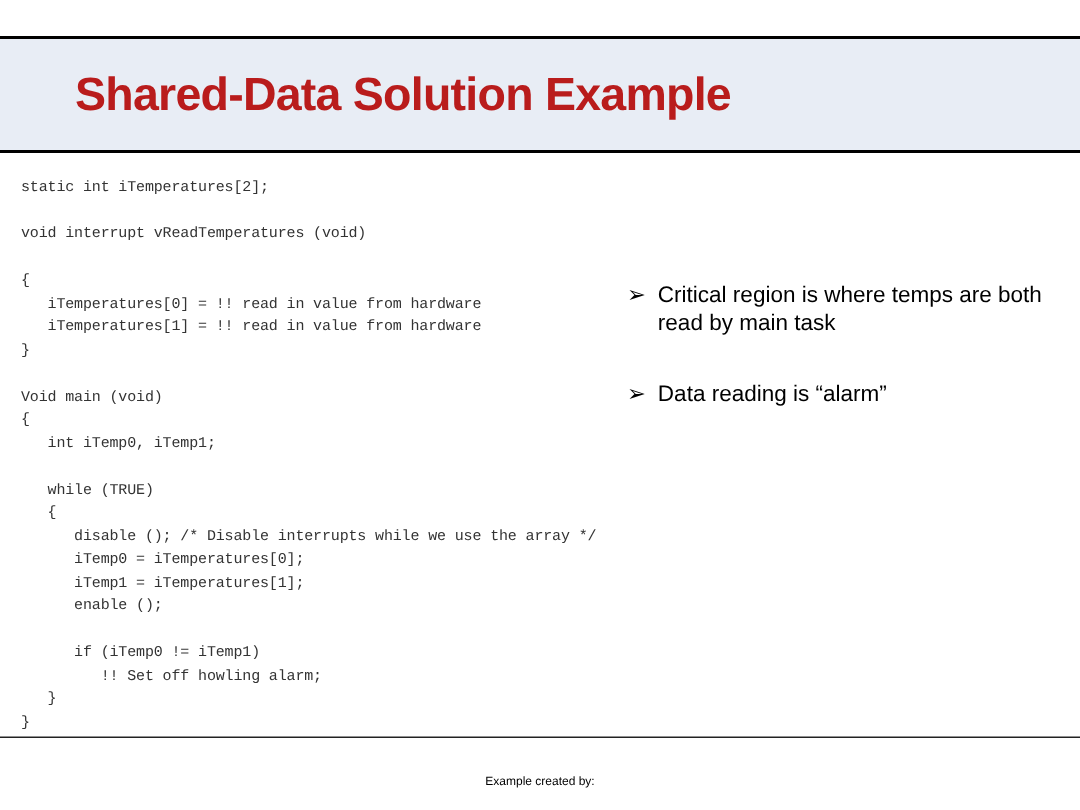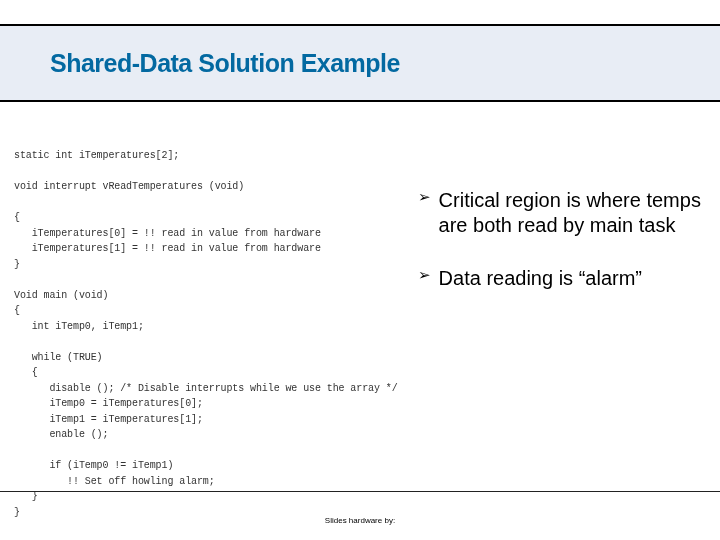--- a/index.html
+++ b/index.html
@@ -18,64 +18,63 @@
     width: 100%;
     height: 78px;
     background: #e8edf5;
     border-top: 2px solid #000;
     border-bottom: 2px solid #000;
     display: flex;
     align-items: center;
     padding-left: 50px;
   }
   .title {
-    font-size: 25px;
+    font-size: 31px;
     font-weight: bold;
-    color: #0369a1;
+    color: #b91c1c;
     letter-spacing: -0.5px;
   }
   .content {
     position: absolute;
     top: 108px;
     left: 0;
     width: 100%;
     bottom: 52px;
   }
   .code-block {
     position: absolute;
     top: 10px;
     left: 14px;
     font-family: "Courier New", Courier, monospace;
     color: #333;
     font-size: 10px;
     line-height: 1.55;
     white-space: pre;
     letter-spacing: -0.1px;
-    margin-top: 30px;
   }
   .bullets {
     position: absolute;
     top: 80px;
     left: 418px;
     width: 285px;
   }
   .bullet {
     display: flex;
     margin-bottom: 28px;
   }
   .bullet .arrow {
     font-family: Arial, sans-serif;
     font-size: 15px;
     line-height: 1.25;
     color: #000;
     margin-right: 8px;
     flex-shrink: 0;
   }
   .bullet .txt {
-    font-size: 20px;
+    font-size: 15px;
     line-height: 1.25;
     color: #000;
   }
   .footer-rule {
     position: absolute;
     bottom: 48px;
     left: 0;
     width: 100%;
     height: 1px;
     background: #222;
@@ -134,14 +133,14 @@
       <span class="arrow">➢</span>
       <span class="txt">Data reading is “alarm”</span>
     </div>
   </div>
 
 </div>
 
 <div class="footer-rule"></div>
 
 <div class="footer">
-  <div>Slides hardware by:</div>
+  <div>Example created by:</div>
 </div>
 
 </body></html>

